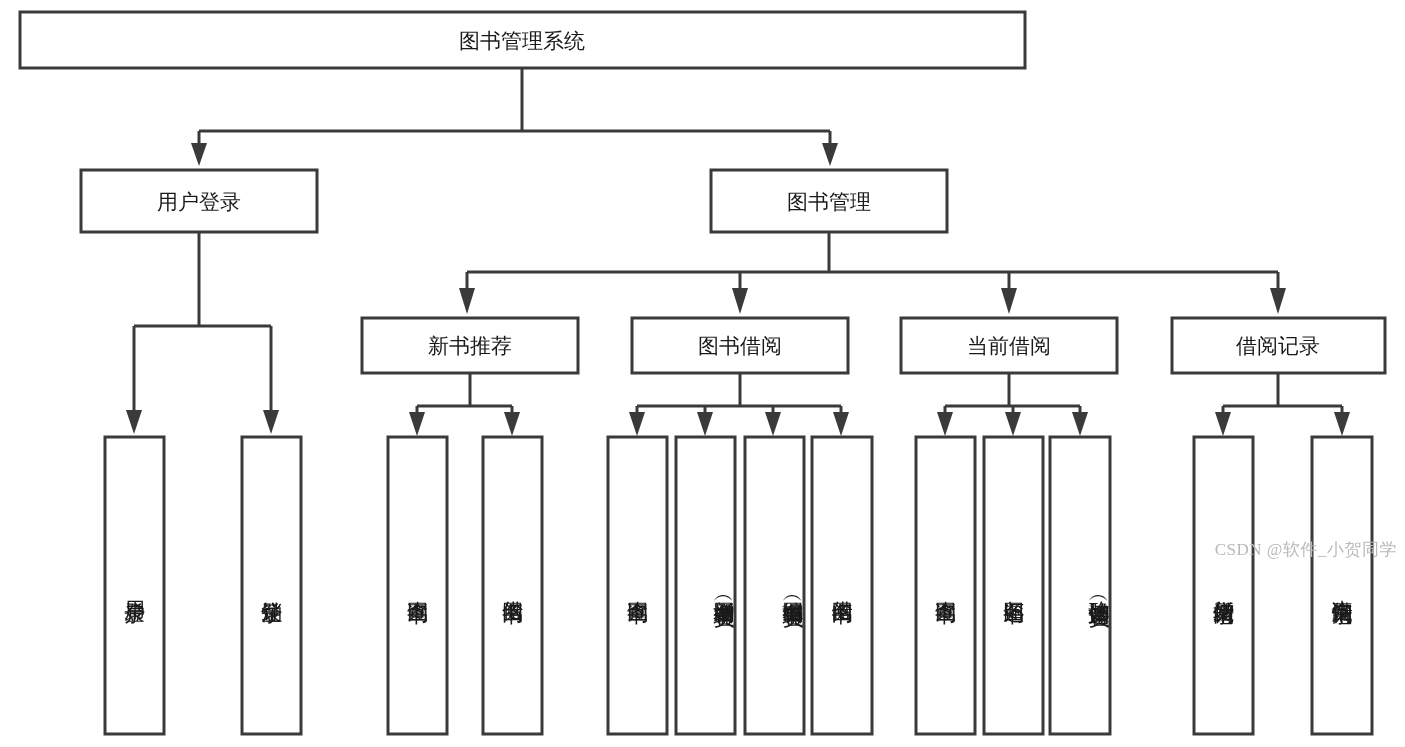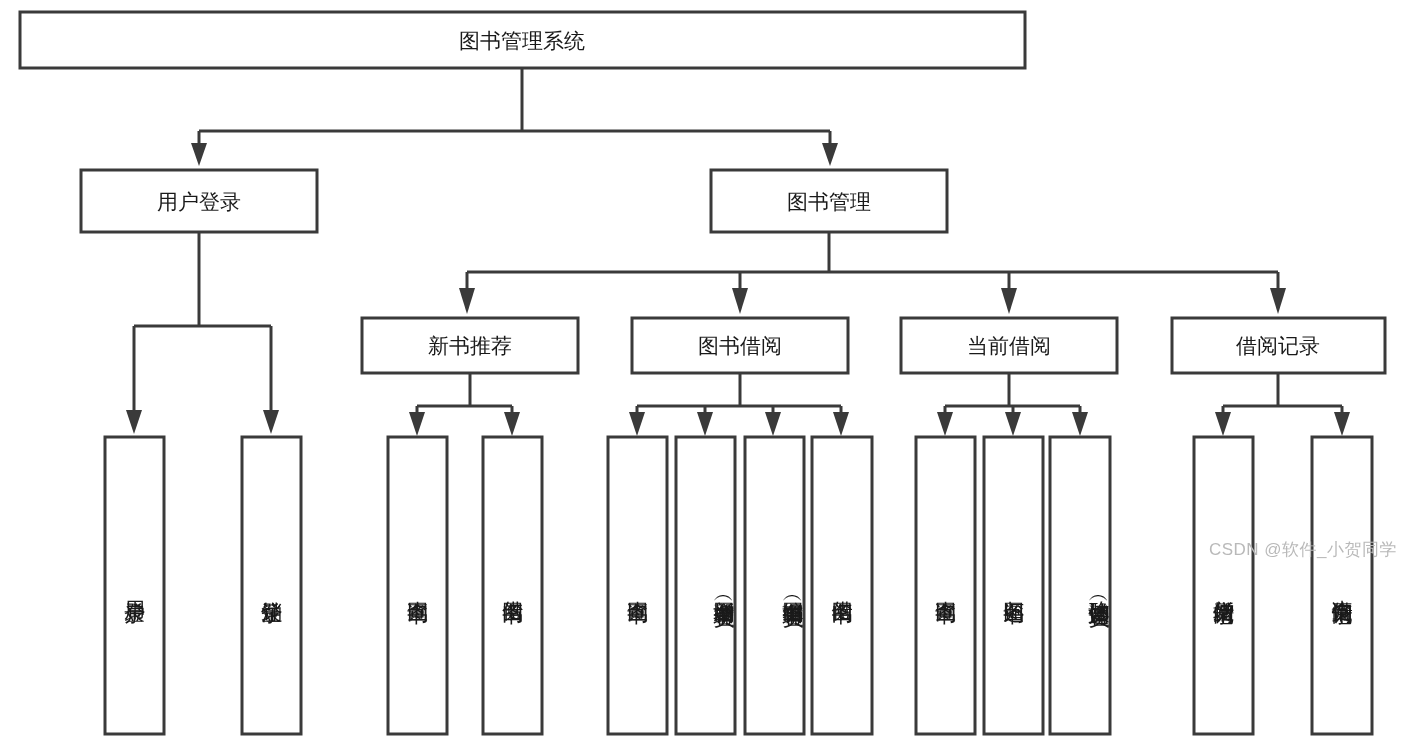--- a/index.html
+++ b/index.html
@@ -63,21 +63,21 @@
     line-height: 1.06;
     color: #1a1a1a;
     letter-spacing: 1px;
     pointer-events: none;
     text-align: center;
   }
   .watermark {
     position: absolute;
     right: 8px;
     bottom: 6px;
-    font-family: Liberation Sans, sans-serif;
+    font-family: Liberation Serif, serif;
     font-size: 17px;
     color: #b9b9b9;
     letter-spacing: 0.5px;
     white-space: nowrap;
   }
 </style>
 </head>
 <body>
 
 <div id="diagram-root">

